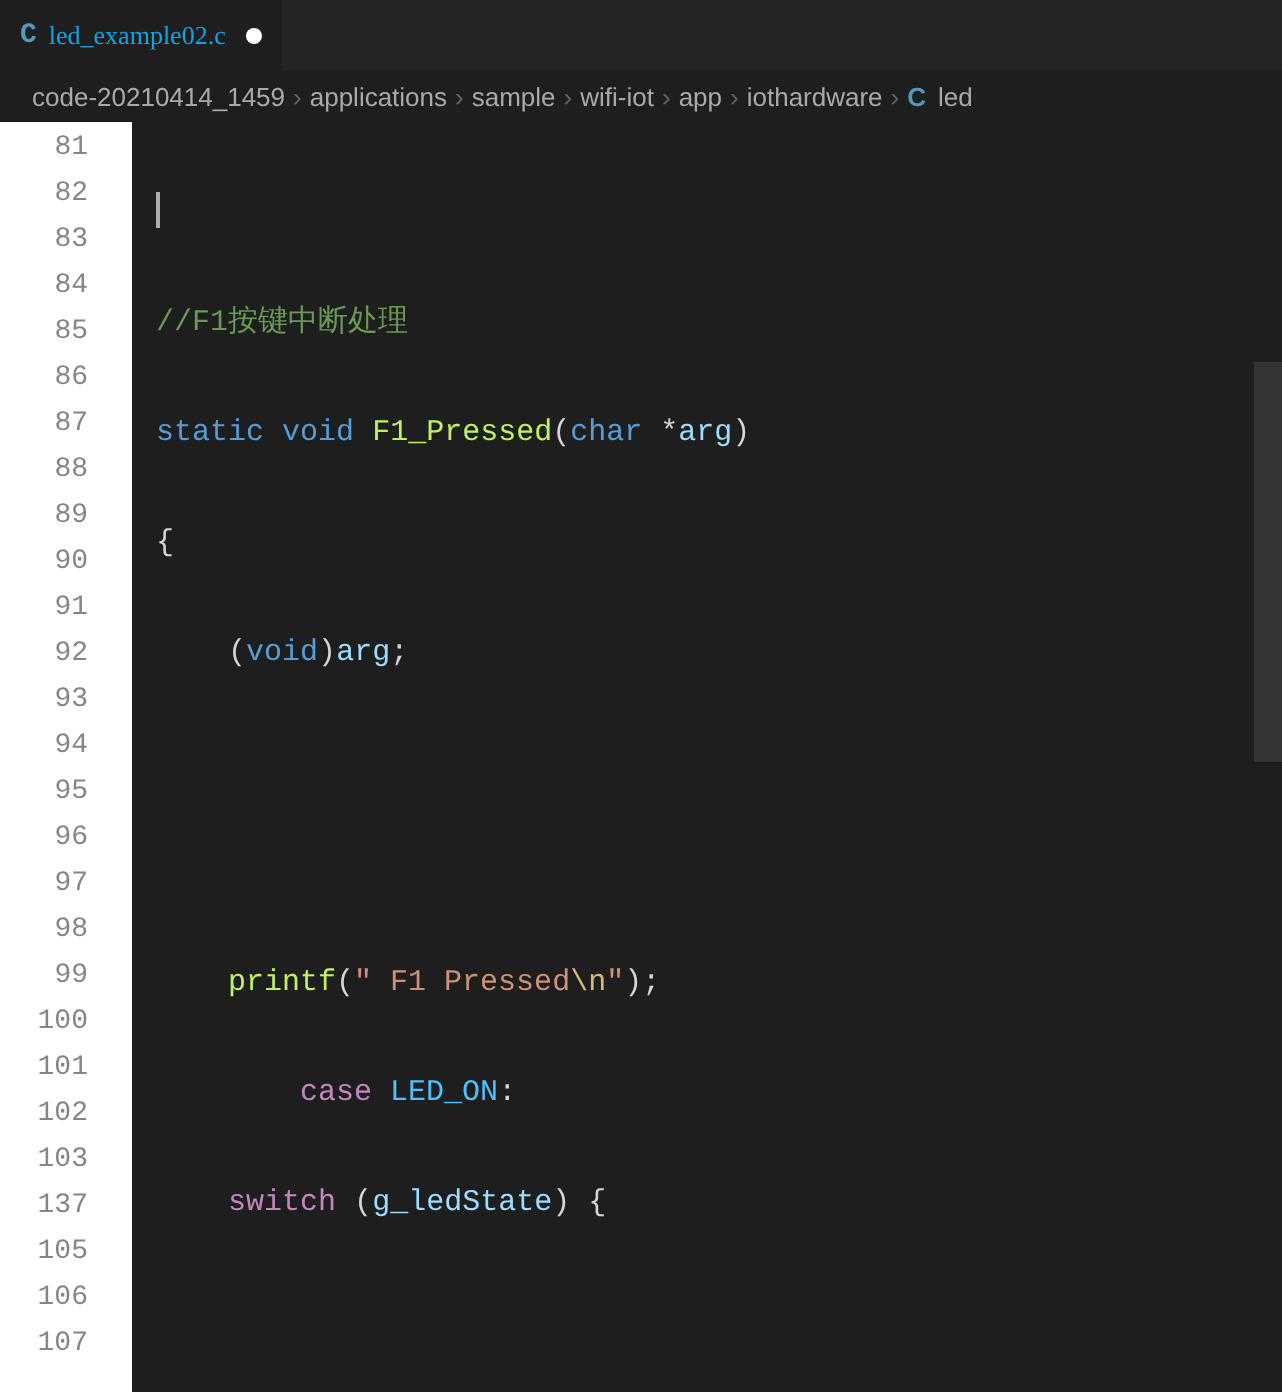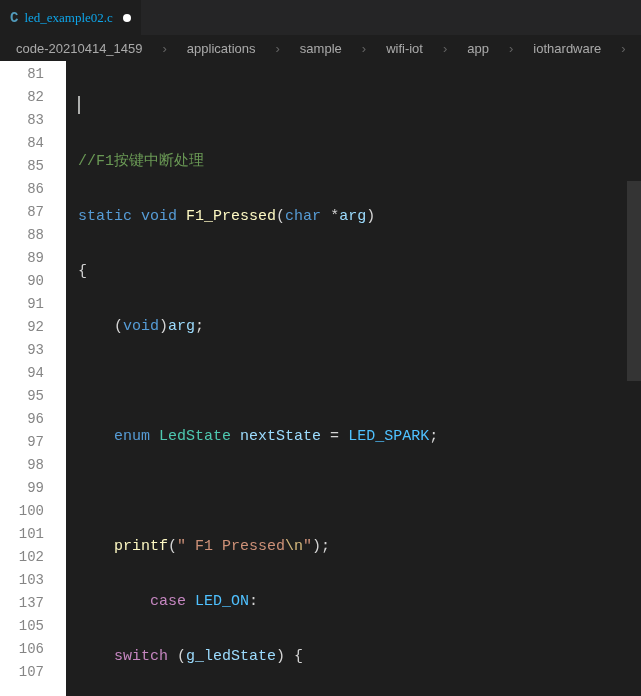--- a/index.html
+++ b/index.html
@@ -42,21 +42,21 @@
       border-radius: 50%;
       background: #ffffff;
       margin-left: 4px;
     }
     .breadcrumb {
       background: #1e1e1e;
       height: 26px;
       display: flex;
       align-items: center;
       padding: 0 16px;
-      gap: 20px;
+      gap: 4px;
       color: #a0a0a0;
       font-size: 13px;
       font-family: -apple-system, 'Segoe UI', sans-serif;
       white-space: nowrap;
       overflow: hidden;
     }
     .breadcrumb-sep {
       color: #808080;
       opacity: 0.7;
     }
@@ -105,21 +105,21 @@
       width: 2px;
       height: 18px;
       background: #aeafad;
       vertical-align: middle;
       margin-bottom: 2px;
     }
     .tok-comment { color: #6a9955; }
     .tok-keyword { color: #569cd6; }
     .tok-type { color: #569cd6; }
     .tok-control { color: #c586c0; }
-    .tok-function { color: #fef9c3; }
+    .tok-function { color: #bef264; }
     .tok-variable { color: #9cdcfe; }
     .tok-enumtype { color: #4ec9b0; }
     .tok-enumval { color: #4fc1ff; }
     .tok-string { color: #ce9178; }
     .tok-escape { color: #d7ba7d; }
     .tok-punct { color: #d4d4d4; }
     .tok-op { color: #d4d4d4; }
     .scrollbar {
       position: absolute;
       right: 0;
@@ -193,21 +193,20 @@
       <div class="ln">106</div>
       <div class="ln">107</div>
     </div>
   <div class="code">
     <div class="line"><span class="cursor"></span></div>
     <div class="line"><span class="tok-comment">//F1按键中断处理</span></div>
     <div class="line"><span class="tok-keyword">static</span> <span class="tok-type">void</span> <span class="tok-function">F1_Pressed</span><span class="tok-punct">(</span><span class="tok-type">char</span> <span class="tok-op">*</span><span class="tok-variable">arg</span><span class="tok-punct">)</span></div>
     <div class="line"><span class="tok-punct">{</span></div>
     <div class="line">    <span class="tok-punct">(</span><span class="tok-type">void</span><span class="tok-punct">)</span><span class="tok-variable">arg</span><span class="tok-punct">;</span></div>
     <div class="line"></div>
-    <div class="line">    <span class="tok-keyword">enum</span> <span class="tok-enumtype">LedState</span> <span class="tok-variable">nextState</span> <span class="tok-op">=</span> <span class="tok-enumval">LED_SPARK</span><span class="tok-punct">;</span></div>
     <div class="line"></div>
     <div class="line">    <span class="tok-function">printf</span><span class="tok-punct">(</span><span class="tok-string">" F1 Pressed</span><span class="tok-escape">\n</span><span class="tok-string">"</span><span class="tok-punct">);</span></div>
     <div class="line">        <span class="tok-control">case</span> <span class="tok-enumval">LED_ON</span><span class="tok-punct">:</span></div>
     <div class="line">    <span class="tok-control">switch</span> <span class="tok-punct">(</span><span class="tok-variable">g_ledState</span><span class="tok-punct">) {</span></div>
     
     
     
     
     
     

